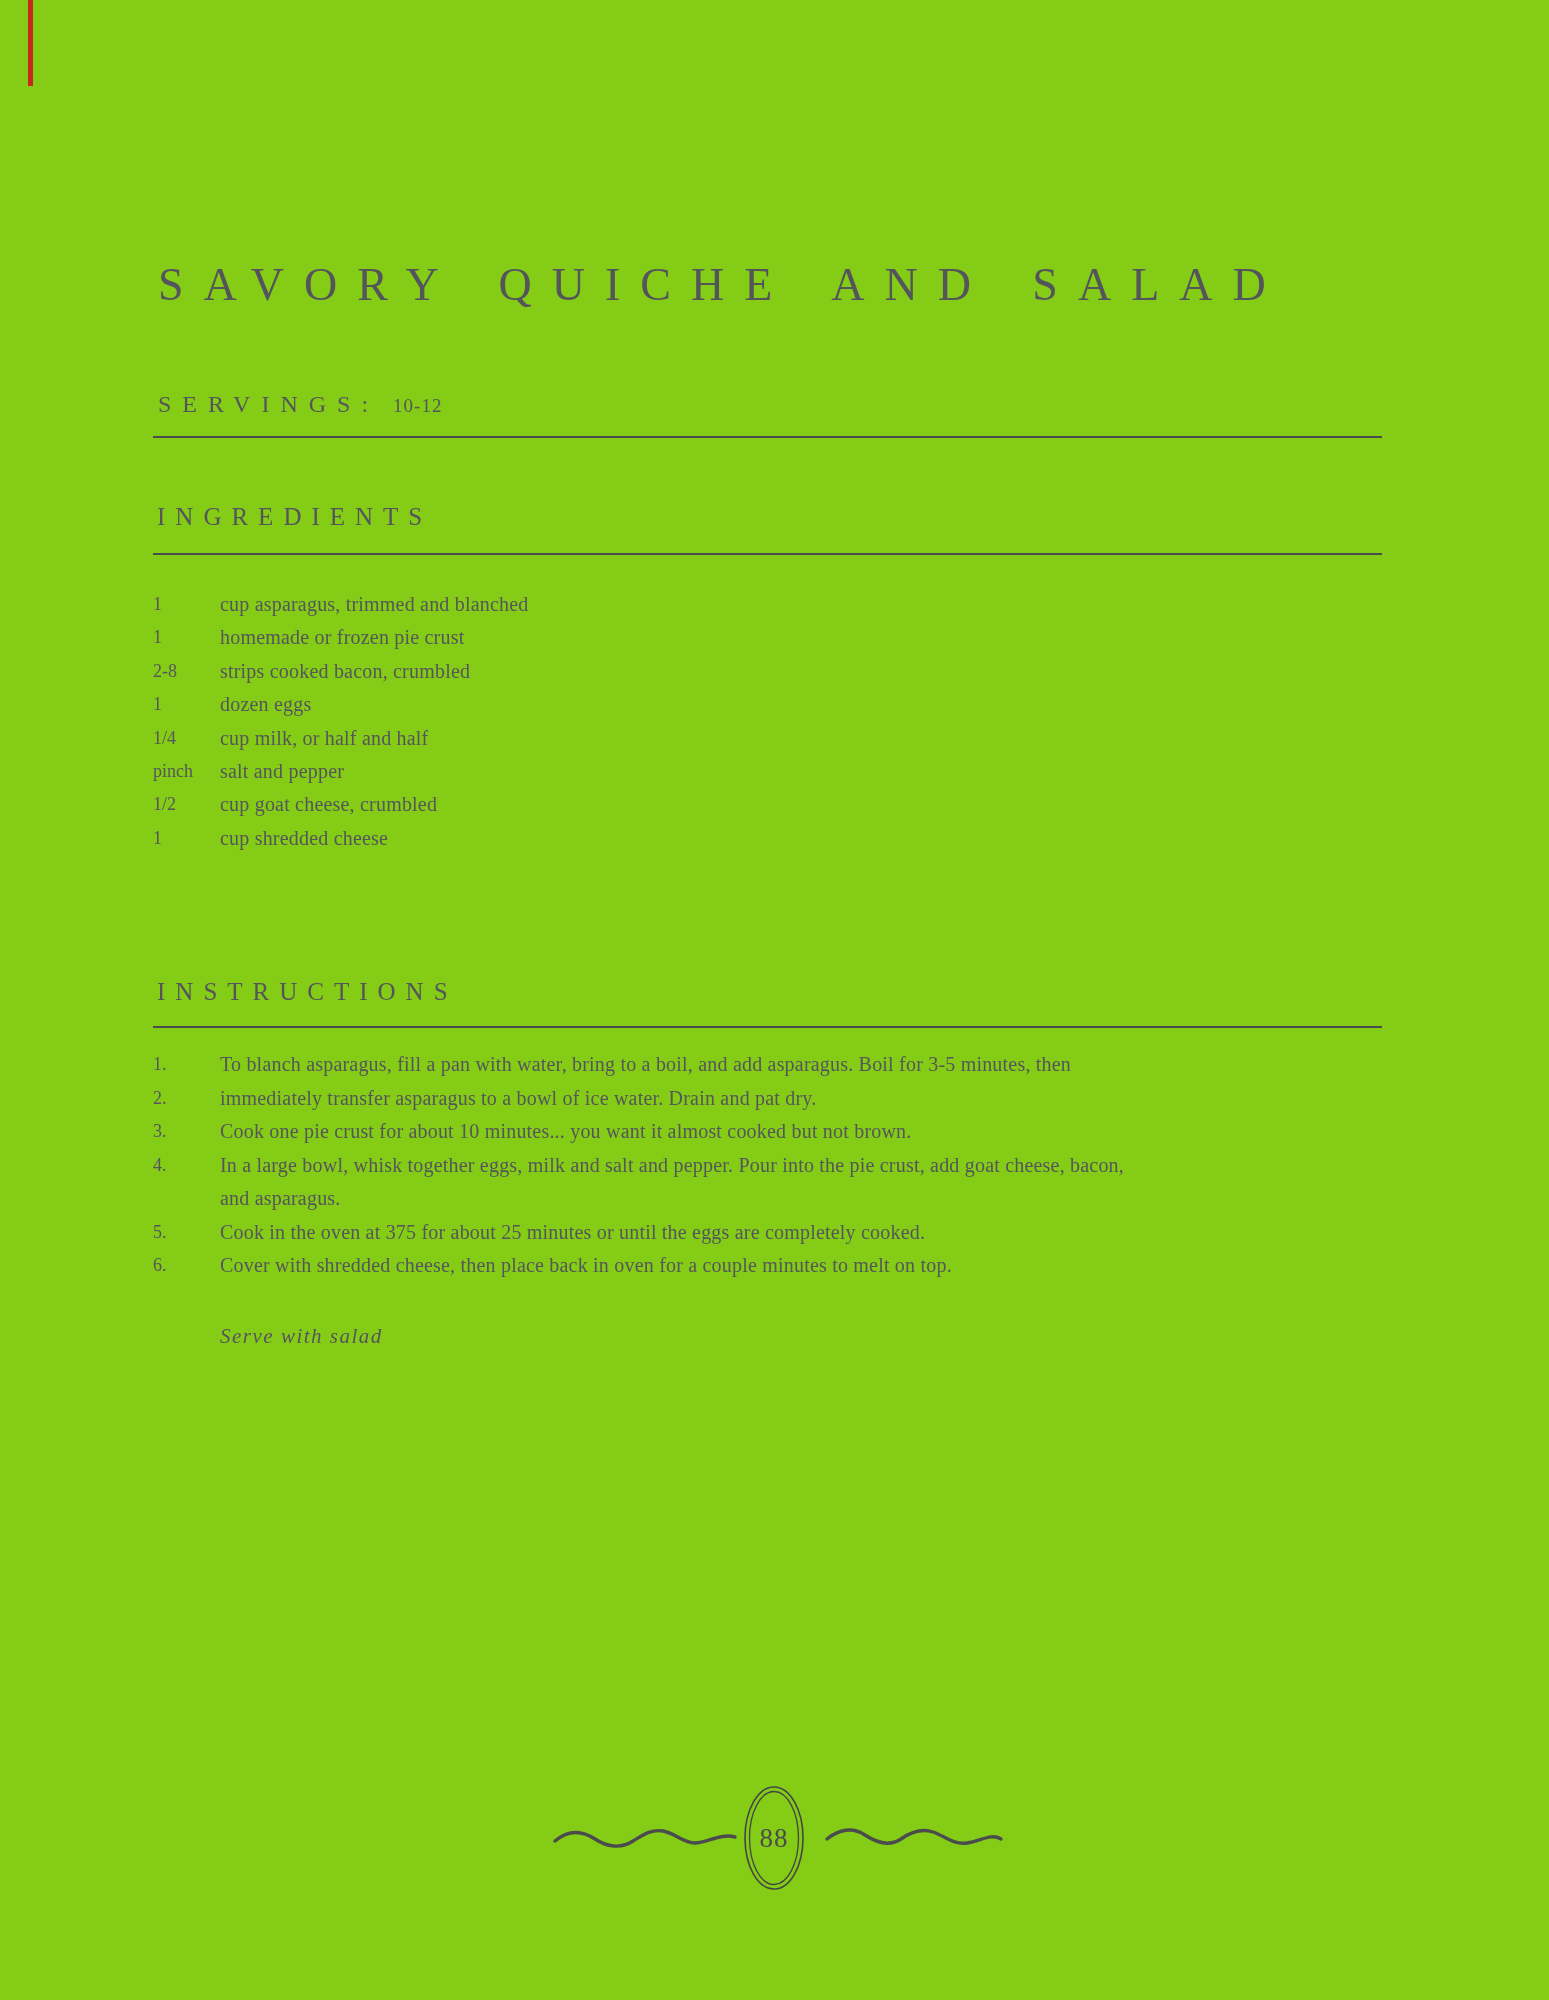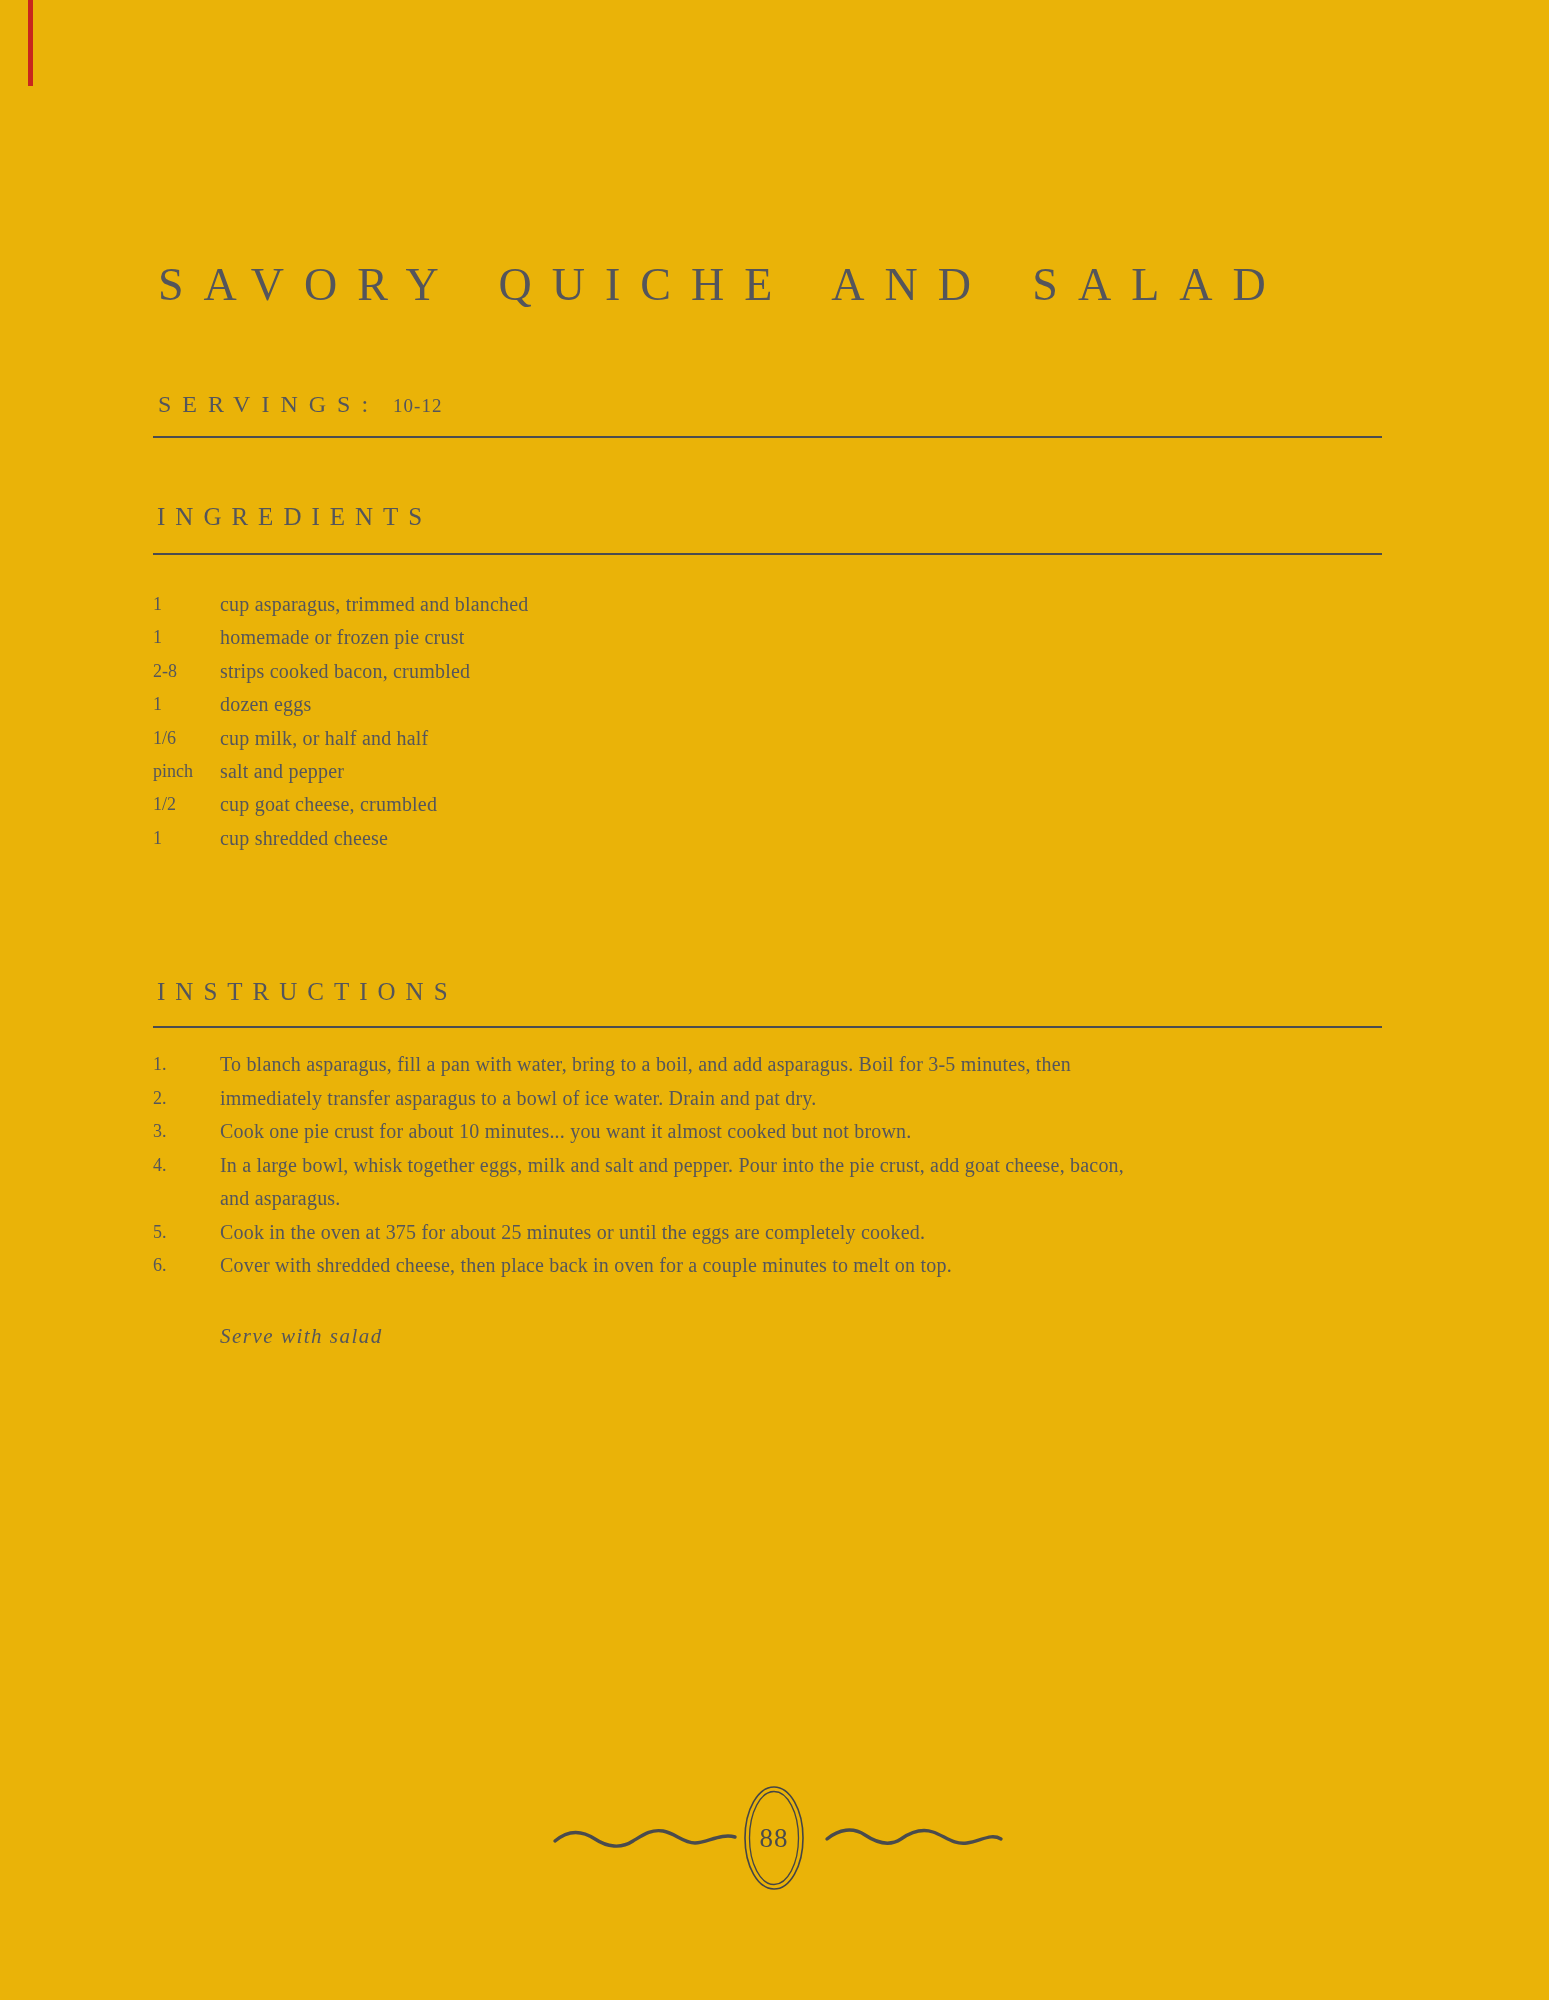--- a/index.html
+++ b/index.html
@@ -1,20 +1,20 @@
 <!DOCTYPE html>
 <html><head>
 <meta charset="utf-8">
 <style>
   html,body{margin:0;padding:0;background:#ffffff;}
   .page{
     position:relative;
     width:1549px;
     height:2000px;
-    background:#eab308;
+    background:#84cc16;
     font-family:"Liberation Serif", serif;
     color:#55565b;
     overflow:hidden;
   }
   .red-artifact{
     position:absolute;
     left:28px; top:0;
     width:5px; height:86px;
     background:#c8271d;
   }
@@ -155,21 +155,21 @@
     </div>
     <div class="ingredient-row">
       <span class="ing-qty">2-8</span>
       <span class="ing-text">strips cooked bacon, crumbled</span>
     </div>
     <div class="ingredient-row">
       <span class="ing-qty">1</span>
       <span class="ing-text">dozen eggs</span>
     </div>
     <div class="ingredient-row">
-      <span class="ing-qty">1/6</span>
+      <span class="ing-qty">1/4</span>
       <span class="ing-text">cup milk, or half and half</span>
     </div>
     <div class="ingredient-row">
       <span class="ing-qty">pinch</span>
       <span class="ing-text">salt and pepper</span>
     </div>
     <div class="ingredient-row">
       <span class="ing-qty">1/2</span>
       <span class="ing-text">cup goat cheese, crumbled</span>
     </div>

